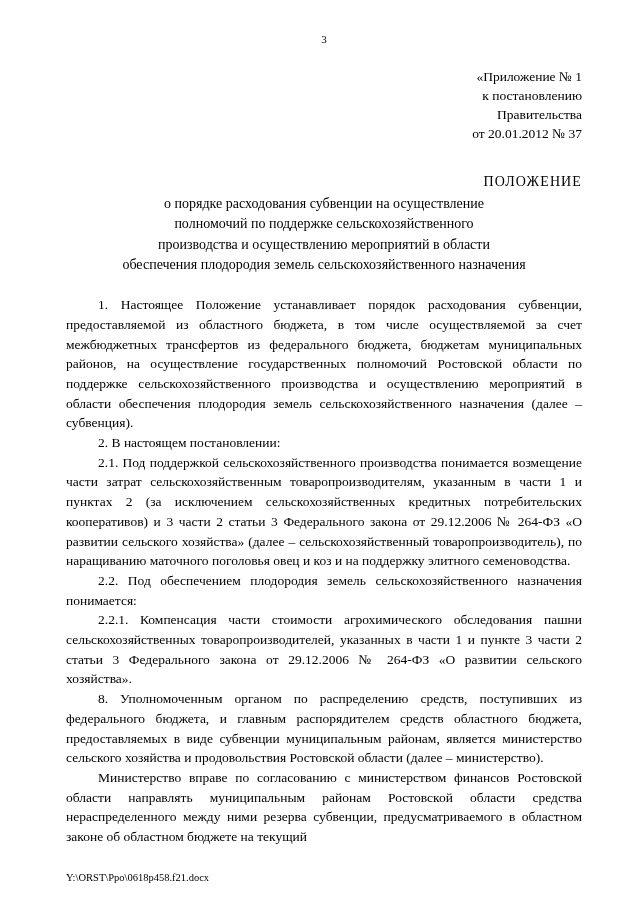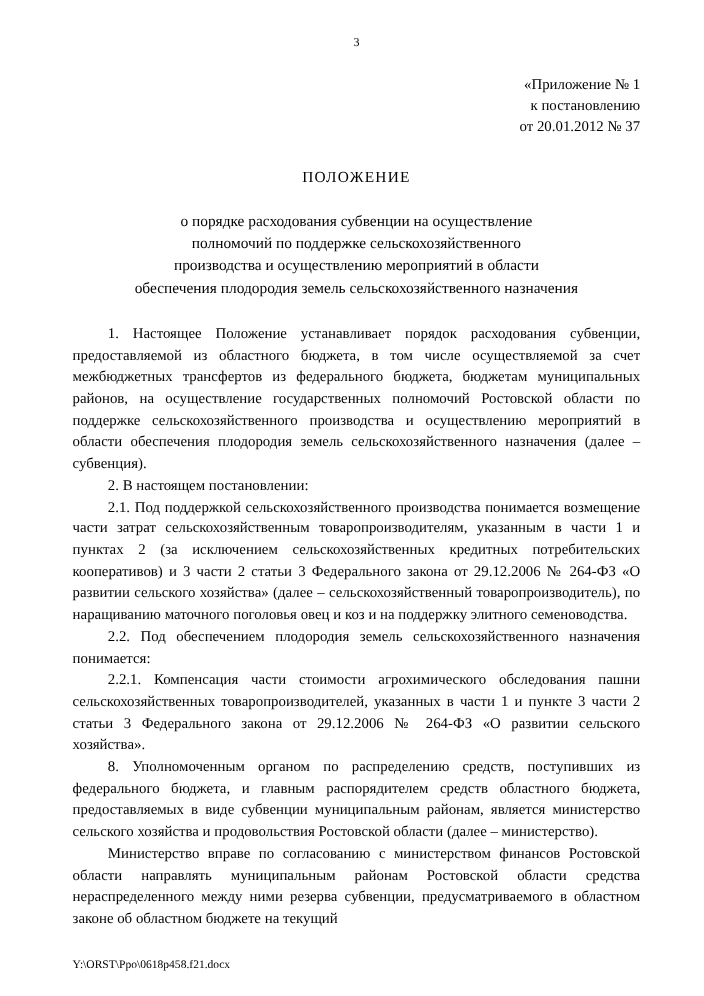--- a/index.html
+++ b/index.html
@@ -38,21 +38,22 @@
     white-space: nowrap;
   }
   .doc-title {
     text-align: center;
     font-size: 14px;
     line-height: 1.45;
     margin-top: 28px;
   }
   .doc-title .main {
     letter-spacing: 1.1px;
-    margin-bottom: 19px;
+    margin-bottom: 2px;
+    text-align: right;
   }
   .doc-title .sub div {
     white-space: nowrap;
   }
   .body-text {
     margin-top: 20px;
     font-size: 13.5px;
     line-height: 1.46;
     text-align: justify;
   }
@@ -77,20 +78,21 @@
 </head>
 <body>
 
 <div class="page">
 
   <div class="page-number">3</div>
 
   <div class="appendix-block">
     <div>«Приложение № 1</div>
     <div>к постановлению</div>
+    <div>Правительства</div>
     <div>от 20.01.2012 № 37</div>
   </div>
 
   <div class="doc-title">
     <div class="main">ПОЛОЖЕНИЕ</div>
     <div class="sub">
       <div>о порядке расходования субвенции на осуществление</div>
       <div>полномочий по поддержке сельскохозяйственного</div>
       <div>производства и осуществлению мероприятий в области</div>
       <div>обеспечения плодородия земель сельскохозяйственного назначения</div>

